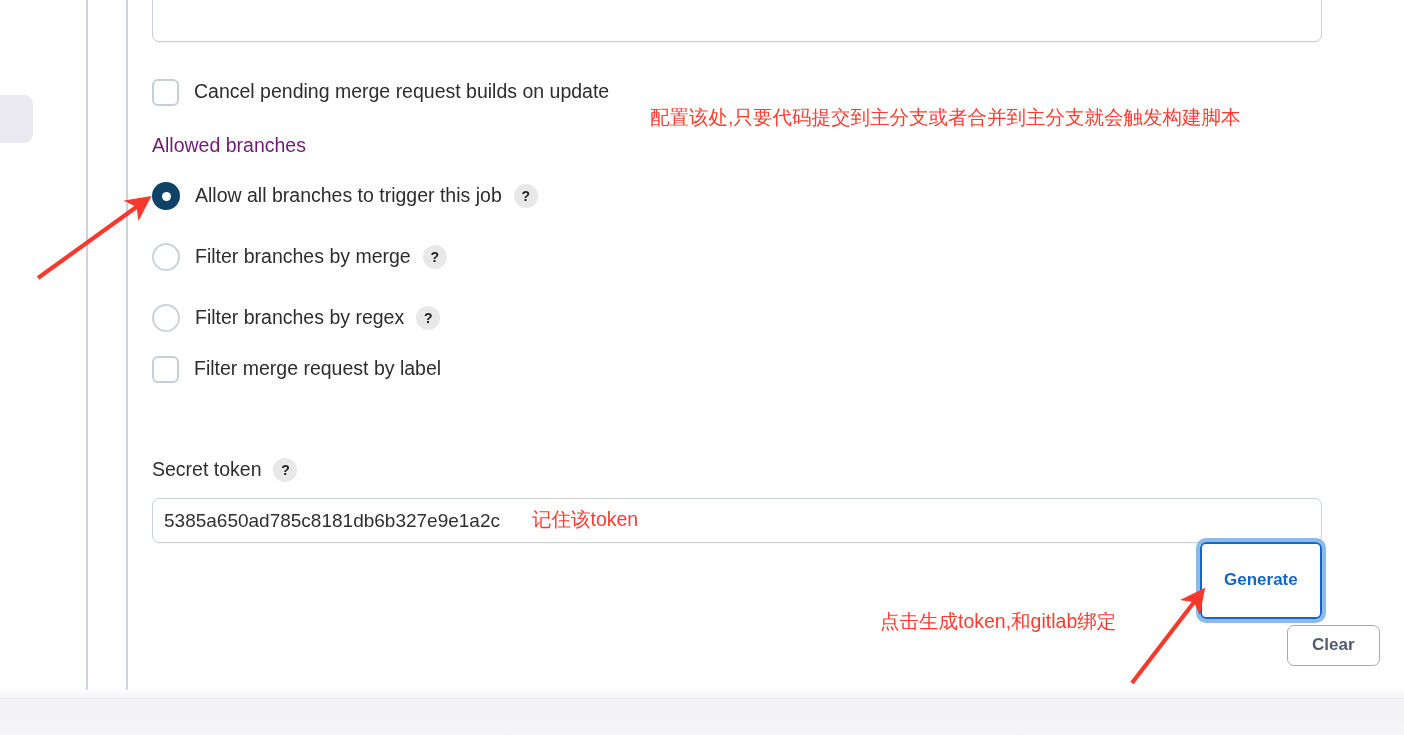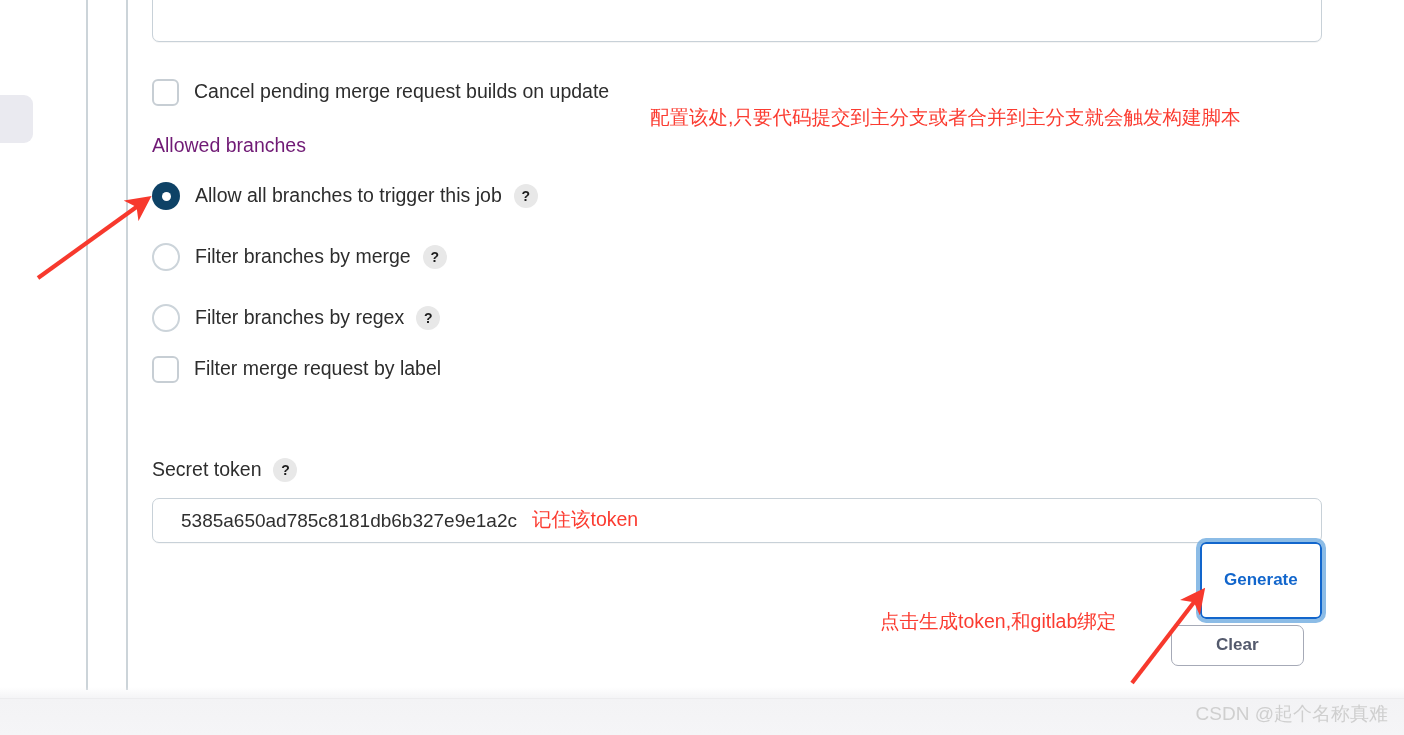--- a/index.html
+++ b/index.html
@@ -169,21 +169,21 @@
     position: absolute;
     left: 0;
     top: 498px;
     width: 1170px;
     height: 45px;
     border: 1px solid #c8d1d8;
     border-radius: 7px;
     background: #fff;
     display: flex;
     align-items: center;
-    padding: 0 28px;
+    padding: 0 11px;
     font-size: 19px;
     color: #2f2f2f;
     font-family: "Liberation Sans", "DejaVu Sans", sans-serif;
     box-shadow: 0 1px 0 rgba(0,0,0,0.03);
   }
 
   
   .btn-generate {
     position: absolute;
     left: 1048px;
@@ -196,23 +196,23 @@
     font-size: 17px;
     font-weight: bold;
     font-family: "Liberation Sans", "DejaVu Sans", sans-serif;
     outline: 4px solid rgba(120,176,226,0.85);
     cursor: pointer;
     line-height: 1.1;
   }
 
   .btn-clear {
     position: absolute;
-    left: 1019px;
+    left: 1135px;
     top: 625px;
-    padding: 10px 44px;
+    padding: 10px 24px;
     background: #ffffff;
     border: 1px solid #a6aab7;
     border-radius: 7px;
     color: #545a6d;
     font-size: 17px;
     font-weight: bold;
     font-family: "Liberation Sans", "DejaVu Sans", sans-serif;
     cursor: pointer;
     line-height: 1.1;
   }
@@ -321,15 +321,14 @@
       <marker id="ah2" markerWidth="6" markerHeight="6" refX="3.2" refY="3" orient="auto">
         <path d="M0,0 L6,3 L0,6 L1.6,3 z" fill="#f7392d"></path>
       </marker>
     </defs>
     <line x1="22" y1="108" x2="88" y2="22" stroke="#f7392d" stroke-width="4.2" marker-end="url(#ah2)"></line>
   </svg>
 
   <div class="bottom-band"></div>
   <div class="bottom-band-line"></div>
 
-  <div class="watermark">CSDN @起个名称真难</div>
 
 </div>
 
 </body></html>

